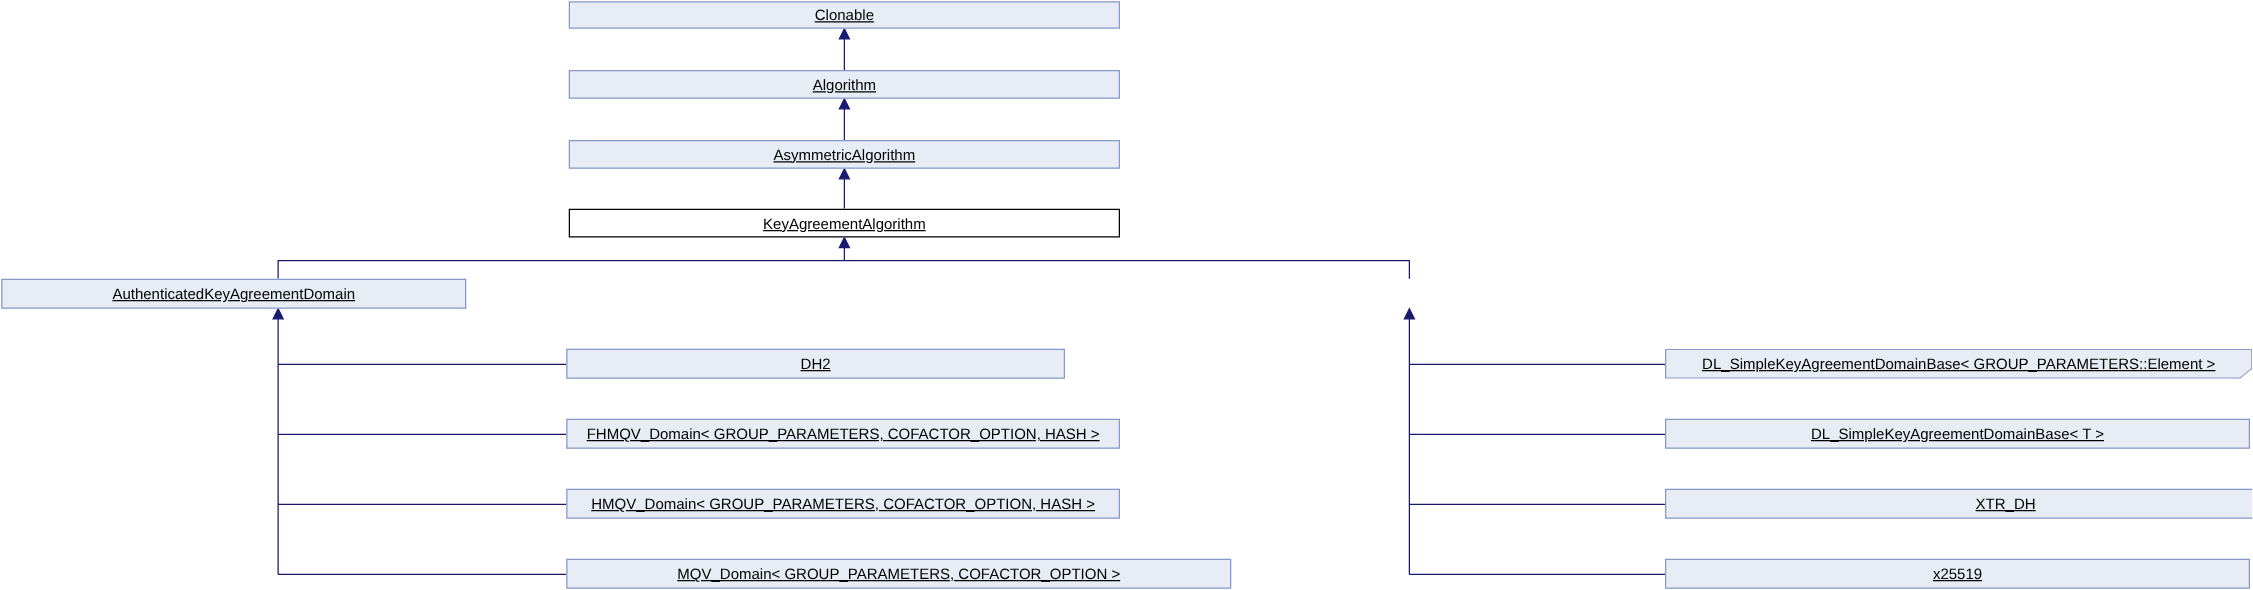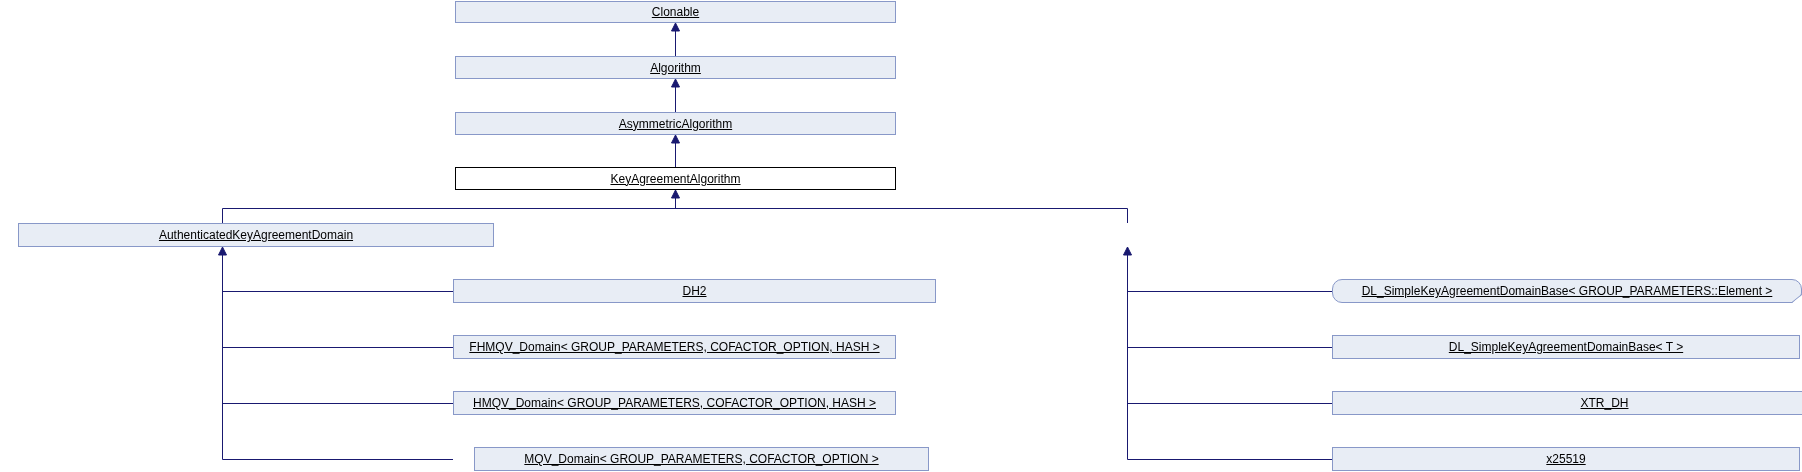--- a/index.html
+++ b/index.html
@@ -41,21 +41,20 @@
     cursor:pointer;
     text-decoration:underline;
   }
   .node.current{
     background:var(--current-fill);
     border:1px solid var(--current-border);
     cursor:default;
   }
   .node.clipped{
     clip-path:polygon(0 0,100% 0,100% calc(100% - 8px),calc(100% - 10px) 100%,0 100%);
-    border-radius:10px;
   }
   .node.clipped::after{
     content:"";
     position:absolute;
     right:-3px;
     bottom:3px;
     width:14px;
     height:1px;
     background:var(--box-border);
     transform:rotate(-39deg);
@@ -97,38 +96,38 @@
   </div>
 
   <div class="node" style="left:455px;top:112px;width:441px;height:23px">
     <span class="lbl">AsymmetricAlgorithm</span>
   </div>
 
   <div class="node current" style="left:455px;top:167px;width:441px;height:23px">
     <span class="lbl">KeyAgreementAlgorithm</span>
   </div>
 
-  <div class="node" style="left:18px;top:223px;width:476px;height:24px">
+  <div class="node" style="left:1px;top:223px;width:372px;height:24px">
     <span class="lbl">AuthenticatedKeyAgreementDomain</span>
   </div>
 
 
-  <div class="node" style="left:453px;top:279px;width:483px;height:24px">
+  <div class="node" style="left:453px;top:279px;width:399px;height:24px">
     <span class="lbl">DH2</span>
   </div>
 
   <div class="node" style="left:453px;top:335px;width:443px;height:24px">
     <span class="lbl">FHMQV_Domain&lt; GROUP_PARAMETERS, COFACTOR_OPTION, HASH &gt;</span>
   </div>
 
   <div class="node" style="left:453px;top:391px;width:443px;height:24px">
     <span class="lbl">HMQV_Domain&lt; GROUP_PARAMETERS, COFACTOR_OPTION, HASH &gt;</span>
   </div>
 
-  <div class="node" style="left:474px;top:447px;width:455px;height:24px">
+  <div class="node" style="left:453px;top:447px;width:532px;height:24px">
     <span class="lbl">MQV_Domain&lt; GROUP_PARAMETERS, COFACTOR_OPTION &gt;</span>
   </div>
 
   <div class="node clipped" style="left:1332px;top:279px;width:470px;height:24px">
     <span class="lbl">DL_SimpleKeyAgreementDomainBase&lt; GROUP_PARAMETERS::Element &gt;</span>
   </div>
 
   <div class="node" style="left:1332px;top:335px;width:468px;height:24px">
     <span class="lbl">DL_SimpleKeyAgreementDomainBase&lt; T &gt;</span>
   </div>

